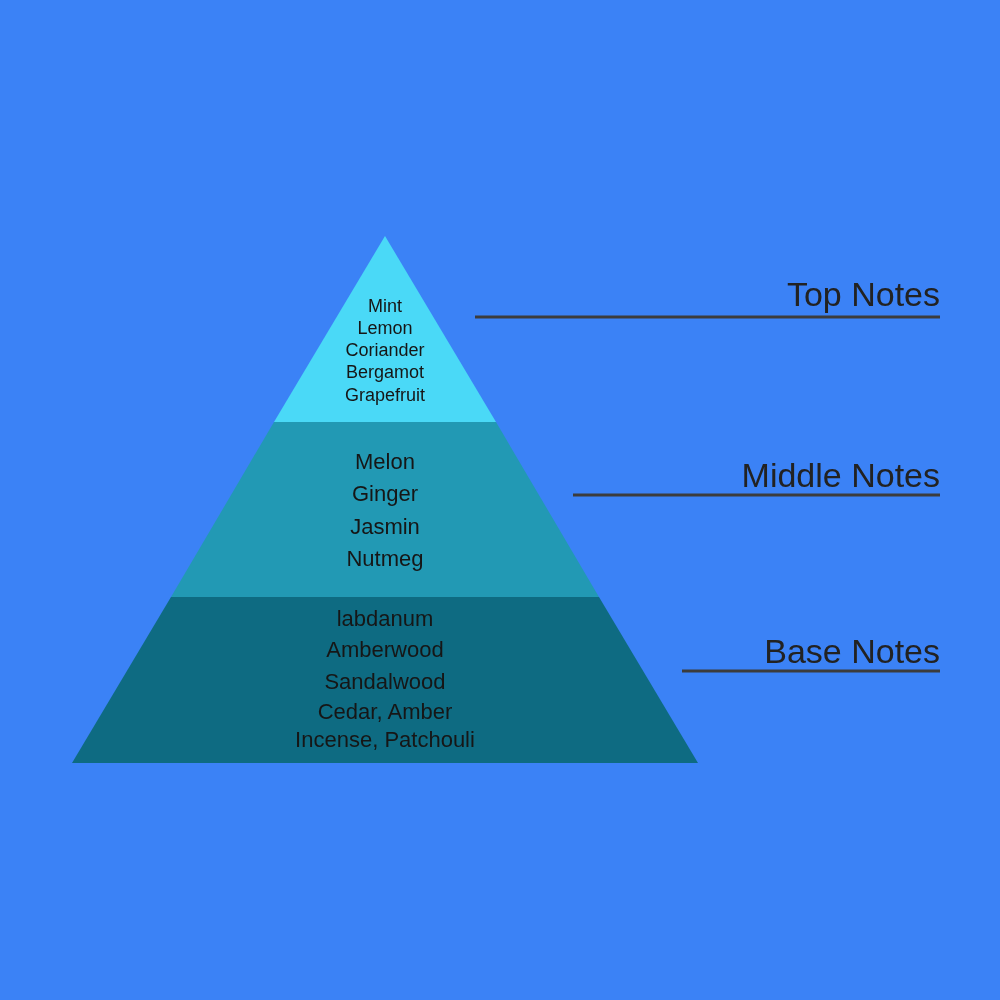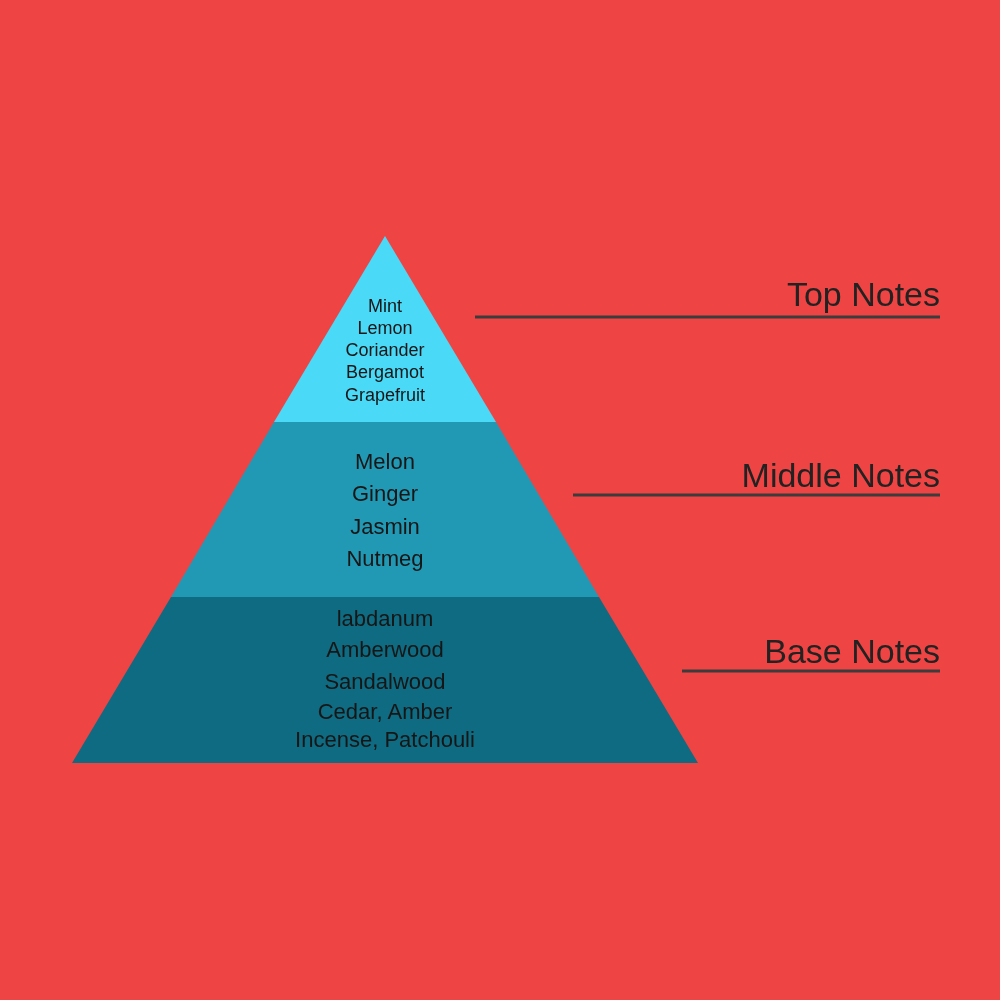--- a/index.html
+++ b/index.html
@@ -4,21 +4,21 @@
 <style>
   html, body {
     margin: 0;
     padding: 0;
     background: #ffffff;
   }
   .canvas {
     position: relative;
     width: 1000px;
     height: 1000px;
-    background: #ef4444;
+    background: #3b82f6;
     overflow: hidden;
     font-family: "Liberation Sans", sans-serif;
   }
   svg { display: block; }
   .note-sm {
     font-family: "Liberation Sans", sans-serif;
     font-size: 18px;
     font-weight: 400;
   }
   .note-md {

